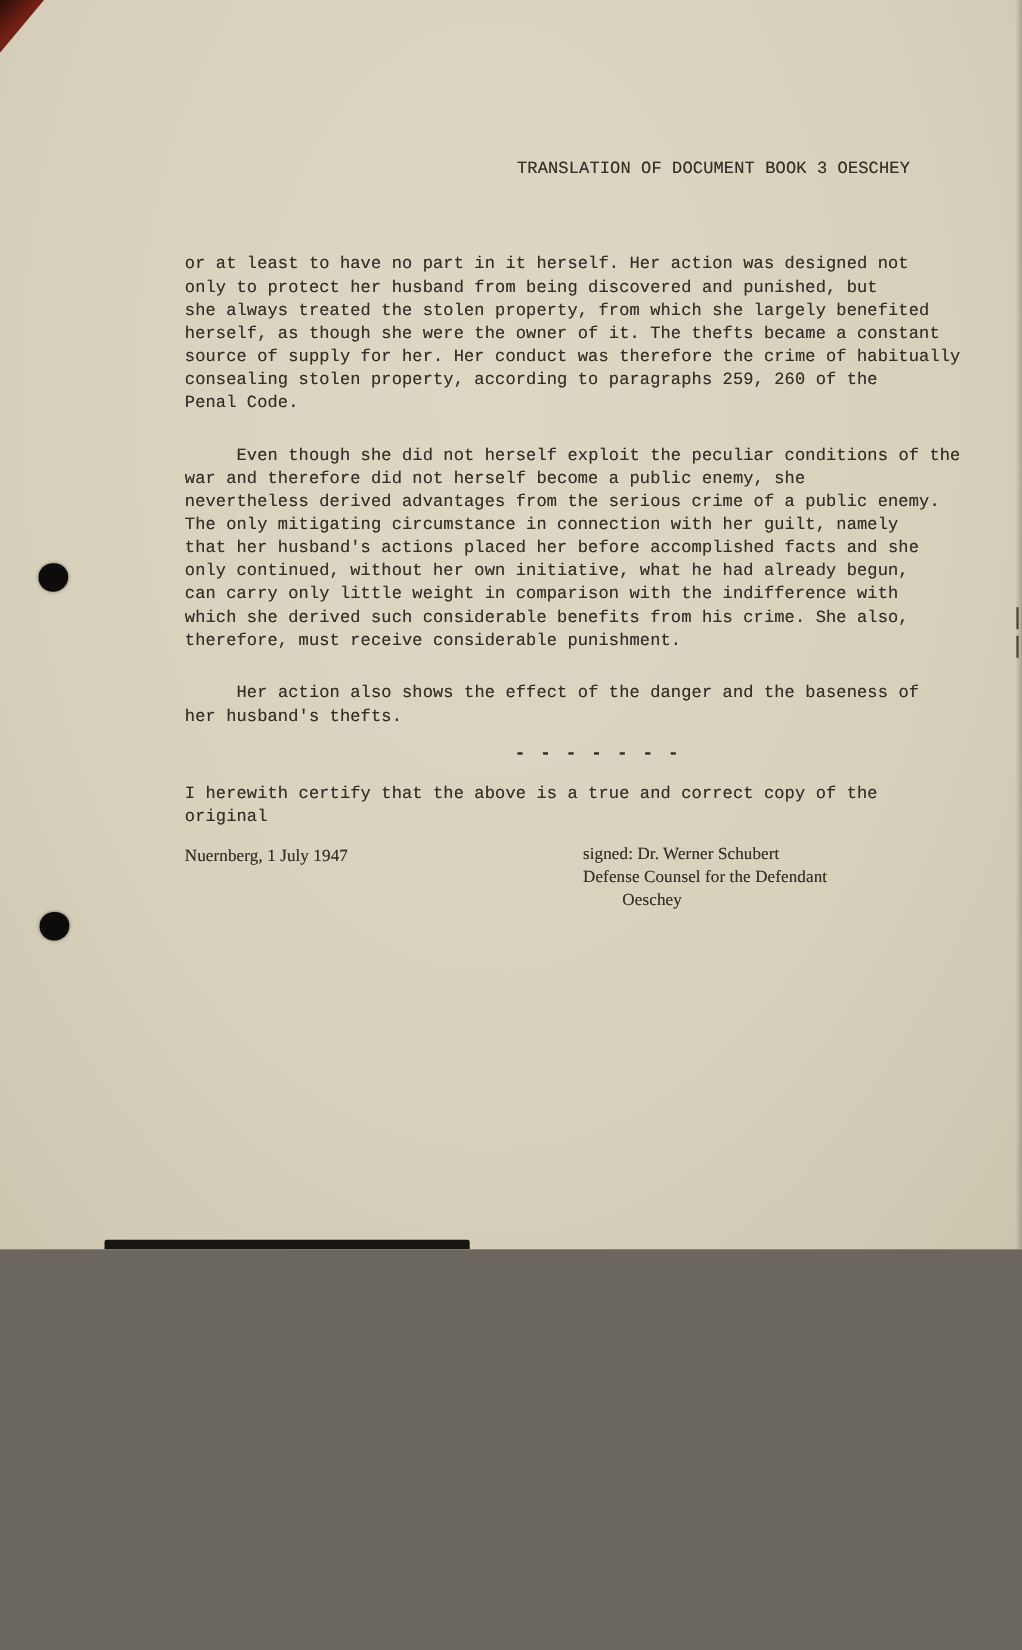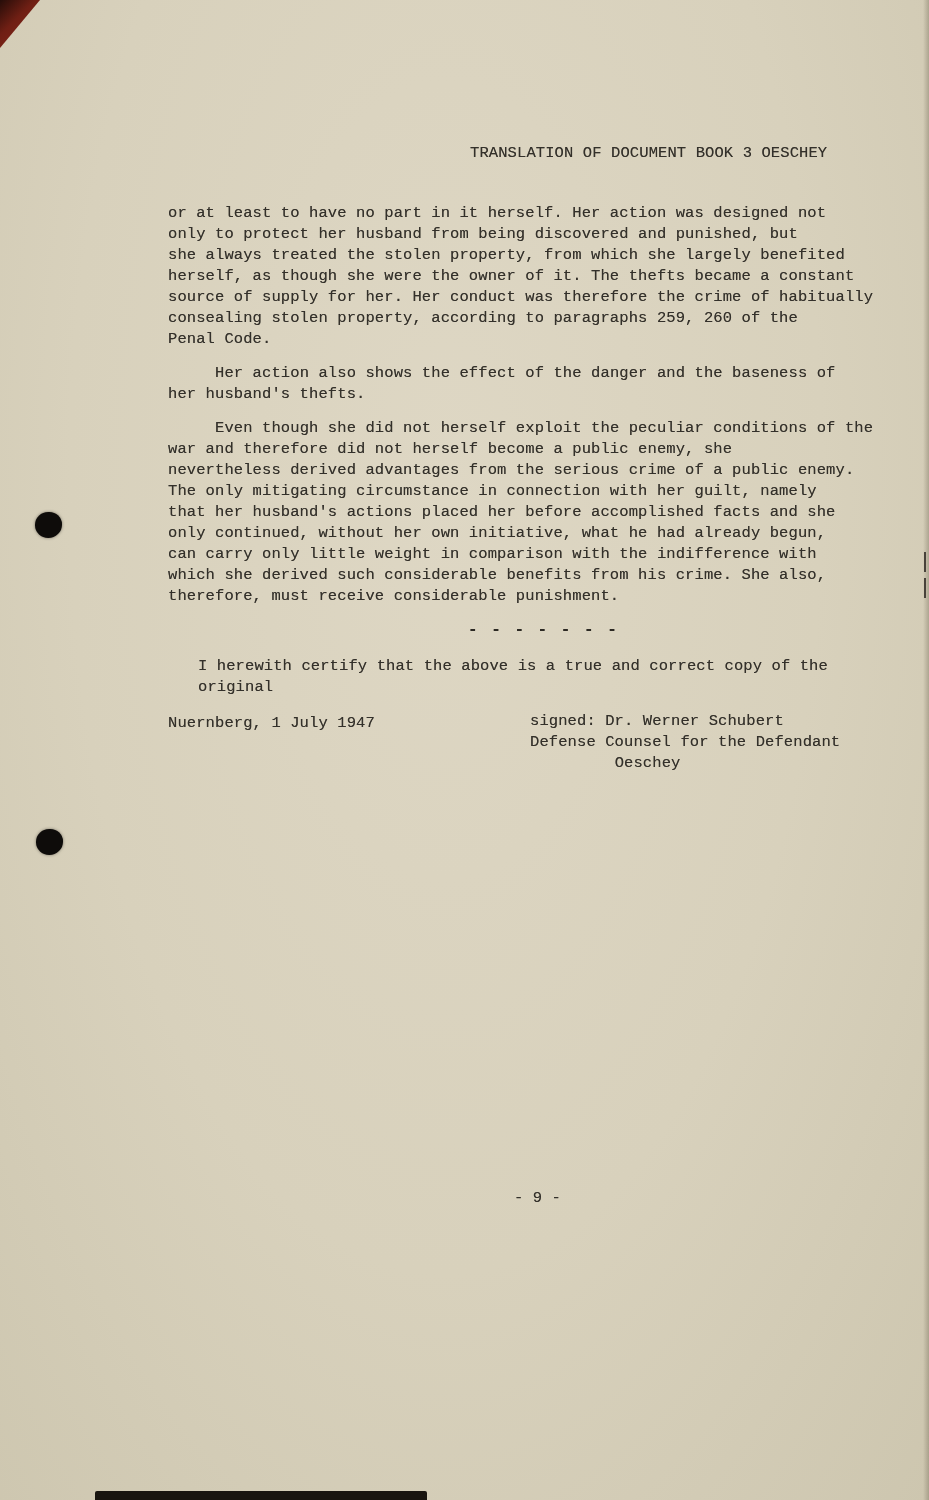--- a/index.html
+++ b/index.html
@@ -1,20 +1,20 @@
 <!DOCTYPE html>
 <html><head>
 <meta charset="utf-8">
 <style>
   * { margin: 0; padding: 0; box-sizing: border-box; }
   html, body { background: #6b675e; }
   .page {
     position: relative;
     width: 929px;
-    height: 1500px;
+    height: 1136px;
     margin: 0 auto;
     overflow: hidden;
     background: radial-gradient(ellipse at 48% 32%, #ded7c4 0%, #d8d1bc 55%, #cdc6af 100%);
     color: #33302a;
     font-family: "Liberation Mono", "DejaVu Sans Mono", monospace;
   }
   .txt {
     font-size: 15.5px;
     line-height: 21px;
     white-space: pre-wrap;
@@ -22,32 +22,32 @@
     text-shadow: 0 0 0.5px rgba(46,42,36,0.55);
   }
   .header { position: absolute; left: 470px; top: 143px; width: 372px; }
   .header .hline2 {
     display: block;
     width: 368px;
     border-bottom: 2px solid #39352d;
     padding-bottom: 2px;
   }
   .content { position: absolute; left: 168px; top: 203px; width: 752px; }
-  .para { margin-bottom: 13px; }
+  .para { margin-bottom: 13px; margin-top: 27px; }
   .sig-block { margin-bottom: 0; }
   .separator {
     margin: 8px 0 0 300px;
     font-weight: bold;
     letter-spacing: 2px;
     font-size: 16px;
     line-height: 20px;
     color: #2c2923;
   }
-  .cert { margin-top: 16px; margin-left: 30px; }
-  .date-row { margin-top: 15px; position: relative; min-height: 72px; }
+  .cert { margin-top: 16px; }
+  .date-row { margin-top: 15px; position: relative; min-height: 72px; font-family: Liberation Serif, serif; }
   .date-left { position: absolute; left: 0; top: 0; }
   .right-sig { position: absolute; left: 362px; top: -2px; }
   .page-number { position: absolute; left: 514px; top: 1188px; }
   .red-corner {
     position: absolute; top: 0; left: 0;
     width: 40px; height: 48px;
     background: linear-gradient(135deg, #260d09 0%, #6f1f14 40%, #8d2a1a 100%);
     clip-path: polygon(0 0, 100% 0, 0 100%);
   }
   .hole {
@@ -92,31 +92,31 @@
   </div>
 
   <div class="content">
     <div class="txt para">or at least to have no part in it herself. Her action was designed not
 only to protect her husband from being discovered and punished, but
 she always treated the stolen property, from which she largely benefited
 herself, as though she were the owner of it. The thefts became a constant
 source of supply for her. Her conduct was therefore the crime of habitually
 consealing stolen property, according to paragraphs 259, 260 of the
 Penal Code.</div>
-    <div class="txt para">     Her action also shows the effect of the danger and the baseness of
-her husband's thefts.</div>
     <div class="txt para">     Even though she did not herself exploit the peculiar conditions of the
 war and therefore did not herself become a public enemy, she
 nevertheless derived advantages from the serious crime of a public enemy.
 The only mitigating circumstance in connection with her guilt, namely
 that her husband's actions placed her before accomplished facts and she
 only continued, without her own initiative, what he had already begun,
 can carry only little weight in comparison with the indifference with
 which she derived such considerable benefits from his crime. She also,
 therefore, must receive considerable punishment.</div>
+    <div class="txt para">     Her action also shows the effect of the danger and the baseness of
+her husband's thefts.</div>
 
 
     <div class="txt separator">- - - - - - -</div>
 
     <div class="txt cert">I herewith certify that the above is a true and correct copy of the
 original</div>
 
     <div class="date-row">
       <span class="txt date-left">Nuernberg, 1 July 1947</span>
       <span class="txt right-sig">signed: Dr. Werner Schubert

